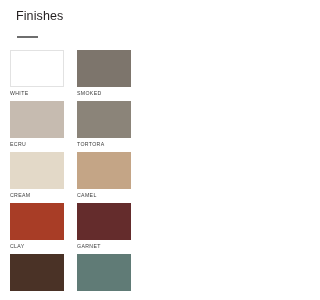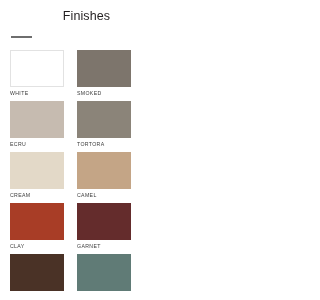--- a/index.html
+++ b/index.html
@@ -18,22 +18,21 @@
     width: 163px;
     height: 300px;
     position: relative;
     background: #ffffff;
     box-sizing: border-box;
     overflow: hidden;
   }
 
   
   .header {
-    padding: 9px 0 0 10px;
-    text-align: center;
+    padding: 9px 0 0 16px;
   }
   .page-title {
     font-size: 12.5px;
     font-weight: 400;
     color: #231f20;
     letter-spacing: 0.1px;
     line-height: 14px;
     margin: 0;
     white-space: nowrap;
   }

